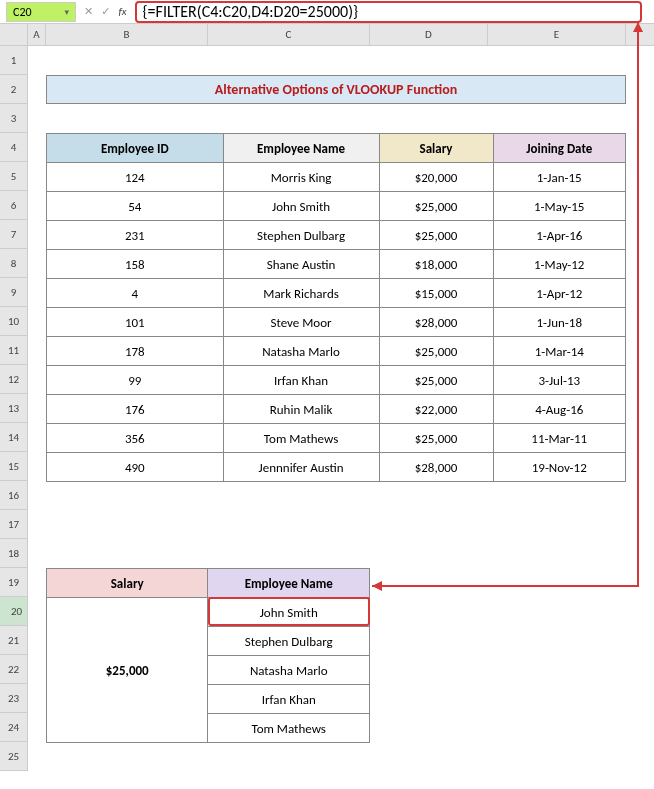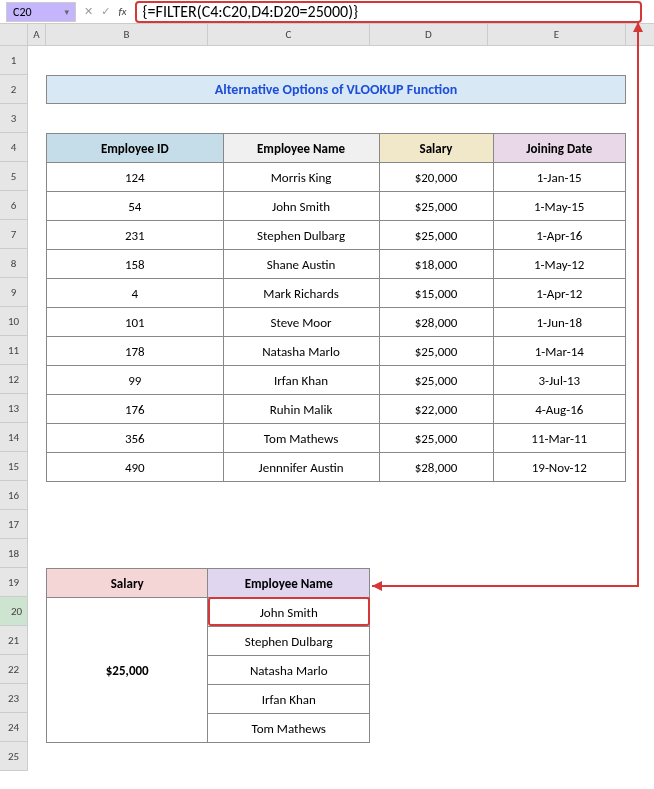--- a/index.html
+++ b/index.html
@@ -1,19 +1,19 @@
 <!DOCTYPE html>
 <html><head>
   <meta charset="utf-8">
   <style>
     * { box-sizing: border-box; margin: 0; padding: 0; }
     body { font-family: Calibri, Arial, sans-serif; font-size: 13px; background: #fff; width: 654px; position: relative; }
     
     .formula-bar { display: flex; align-items: center; height: 24px; border-bottom: 1px solid #ccc; background: #fff; }
-    .name-box { width: 70px; height: 20px; border: 1px solid #ccc; margin-left: 6px; padding: 2px 6px; font-size: 12px; display: flex; align-items: center; justify-content: space-between; background: #c4b5fd; }
+    .name-box { width: 70px; height: 20px; border: 1px solid #ccc; margin-left: 6px; padding: 2px 6px; font-size: 12px; display: flex; align-items: center; justify-content: space-between; background: #bef264; }
     .name-box-arrow { font-size: 9px; color: #666; }
     .fx-btns { display: flex; align-items: center; gap: 8px; margin: 0 8px; color: #999; font-size: 11px; }
     .fx-btns .fx { font-style: italic; color: #444; text-align: center; }
     .formula-input { flex: 1; padding: 2px 6px; font-size: 16px; border: 2px solid #d63838; border-radius: 4px; height: 22px; display: flex; align-items: center; margin-right: 12px; position: relative; }
     
     .grid-header { display: flex; height: 22px; background: #e6e6e6; border-bottom: 1px solid #ccc; }
     .corner { width: 28px; border-right: 1px solid #ccc; background: #e6e6e6; }
     .col-h { border-right: 1px solid #ccc; display: flex; align-items: center; justify-content: center; color: #444; font-size: 11px; background: #e6e6e6; }
     .col-A { width: 18px; }
     .col-B { width: 162px; }
@@ -21,21 +21,21 @@
     .col-D { width: 118px; }
     .col-E { width: 138px; }
     
     .grid-body { display: flex; }
     .row-headers { width: 28px; background: #e6e6e6; }
     .row-h { height: 29px; border-bottom: 1px solid #ccc; border-right: 1px solid #ccc; display: flex; align-items: center; justify-content: center; color: #444; font-size: 11px; }
     .row-h.sel { background: #cce4d0; padding-left: 6px; }
     
     .sheet { position: relative; }
     
-    .title-banner { position: absolute; left: 18px; top: 29px; width: 580px; height: 29px; background: #d9e8f5; border: 1px solid #888; display: flex; align-items: center; justify-content: center; color: #1d4ed8; font-weight: bold; font-size: 14px; }
+    .title-banner { position: absolute; left: 18px; top: 29px; width: 580px; height: 29px; background: #d9e8f5; border: 1px solid #888; display: flex; align-items: center; justify-content: center; color: #b91c1c; font-weight: bold; font-size: 14px; }
     
     .main-table { position: absolute; left: 18px; top: 87px; width: 580px; border-collapse: collapse; }
     .main-table th, .main-table td { border: 1px solid #888; height: 29px; text-align: center; font-size: 13px; padding: 0 4px; }
     .main-table th { font-weight: bold; }
     .th-b { background: #c4dde8; width: 184px; }
     .th-c { background: #f0f0f0; width: 162px; }
     .th-d { background: #f0e8c8; width: 118px; }
     .th-e { background: #e8d8e8; width: 138px; }
     
     .result-table { position: absolute; left: 18px; top: 522px; width: 324px; border-collapse: collapse; }

